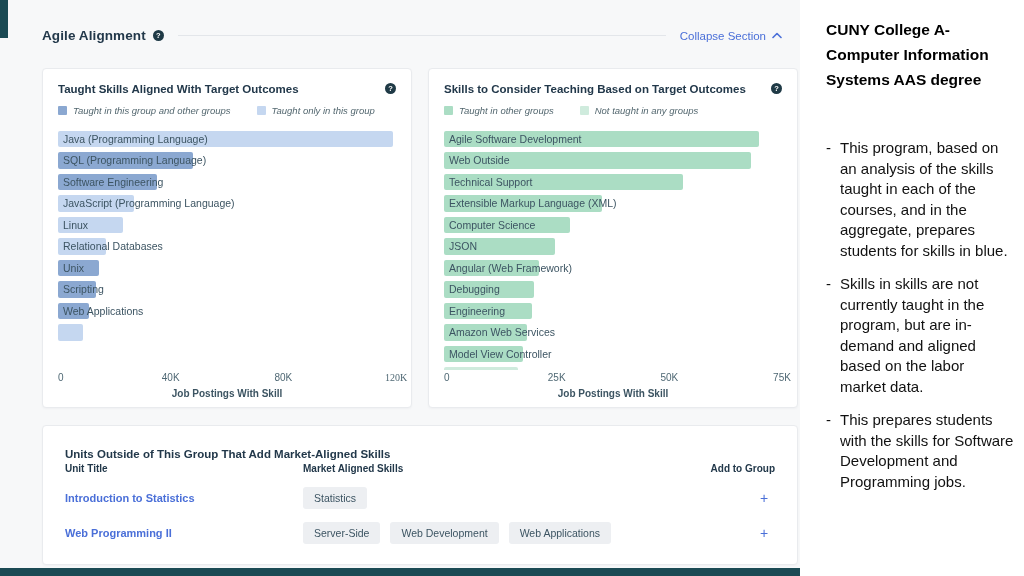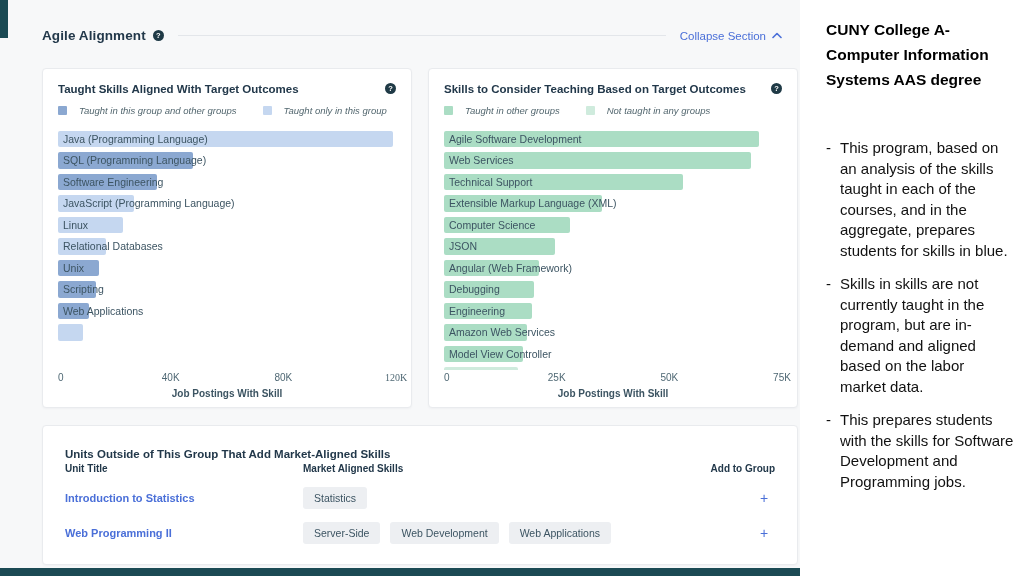--- a/index.html
+++ b/index.html
@@ -19,21 +19,21 @@
   .header-divider { flex:1; border-top:1px solid #e3e6ea; margin:0 14px; }
   .collapse-link { display:flex; align-items:center; gap:6px; color:#4a6fd8; font-size:11.5px; cursor:pointer; }
 
   .cards-row { position:absolute; left:42px; top:68px; width:756px; display:flex; gap:16px; }
   .card { background:#fff; border:1px solid #e9ebee; border-radius:4px; box-shadow:0 1px 2px rgba(40,60,80,.04); }
   .chart-card { width:370px; height:340px; padding:14px 15px 10px 15px; }
   .card-head { display:flex; align-items:flex-start; }
   .card-title { font-size:11.5px; font-weight:bold; color:#22384a; flex:1; padding-right:8px; }
 
   .legend { display:flex; gap:26px; margin-top:10px; }
-  .legend-item { display:flex; align-items:center; gap:12px; }
+  .legend-item { display:flex; align-items:center; gap:6px; }
   .swatch { width:9px; height:9px; border-radius:1px; }
   .legend-label { font-size:9.5px; font-style:italic; color:#53676f; }
 
   .bars-viewport { margin-top:12px; height:242px; overflow:hidden; position:relative; }
   .bar-row { position:relative; height:21.5px; display:flex; align-items:center; }
   .bar { height:16.5px; border-radius:2px; }
   .bar-label { position:absolute; left:5px; top:50%; transform:translateY(-50%);
     font-size:10.5px; color:#3c5462; white-space:nowrap; }
 
   .axis { position:relative; height:13px; margin-top:2px; }
@@ -168,21 +168,21 @@
             </div>
           </div>
         <div class="bars-viewport">
           <div class="bars">
               <div class="bar-row">
                 <div class="bar" style="width:93.3%;background:#abddc4"></div>
                 <span class="bar-label">Agile Software Development</span>
               </div>
               <div class="bar-row">
                 <div class="bar" style="width:90.7%;background:#abddc4"></div>
-                <span class="bar-label">Web Services</span>
+                <span class="bar-label">Web Outside</span>
               </div>
               <div class="bar-row">
                 <div class="bar" style="width:70.7%;background:#abddc4"></div>
                 <span class="bar-label">Technical Support</span>
               </div>
               <div class="bar-row">
                 <div class="bar" style="width:46.7%;background:#abddc4"></div>
                 <span class="bar-label">Extensible Markup Language (XML)</span>
               </div>
               <div class="bar-row">

